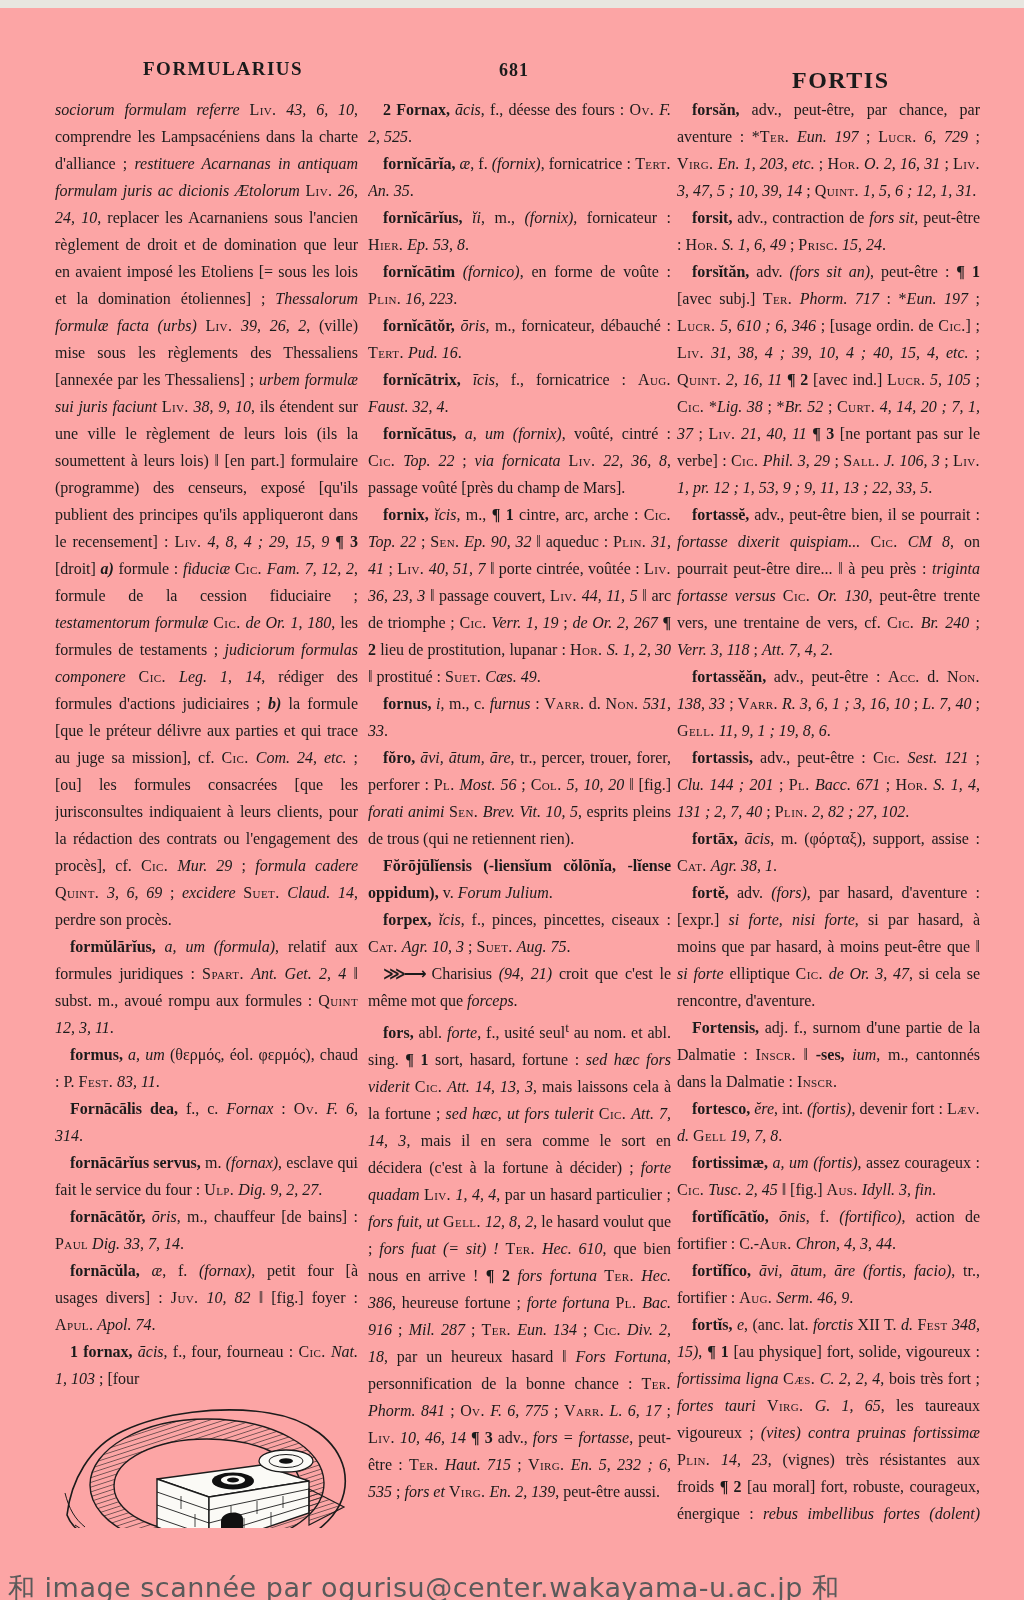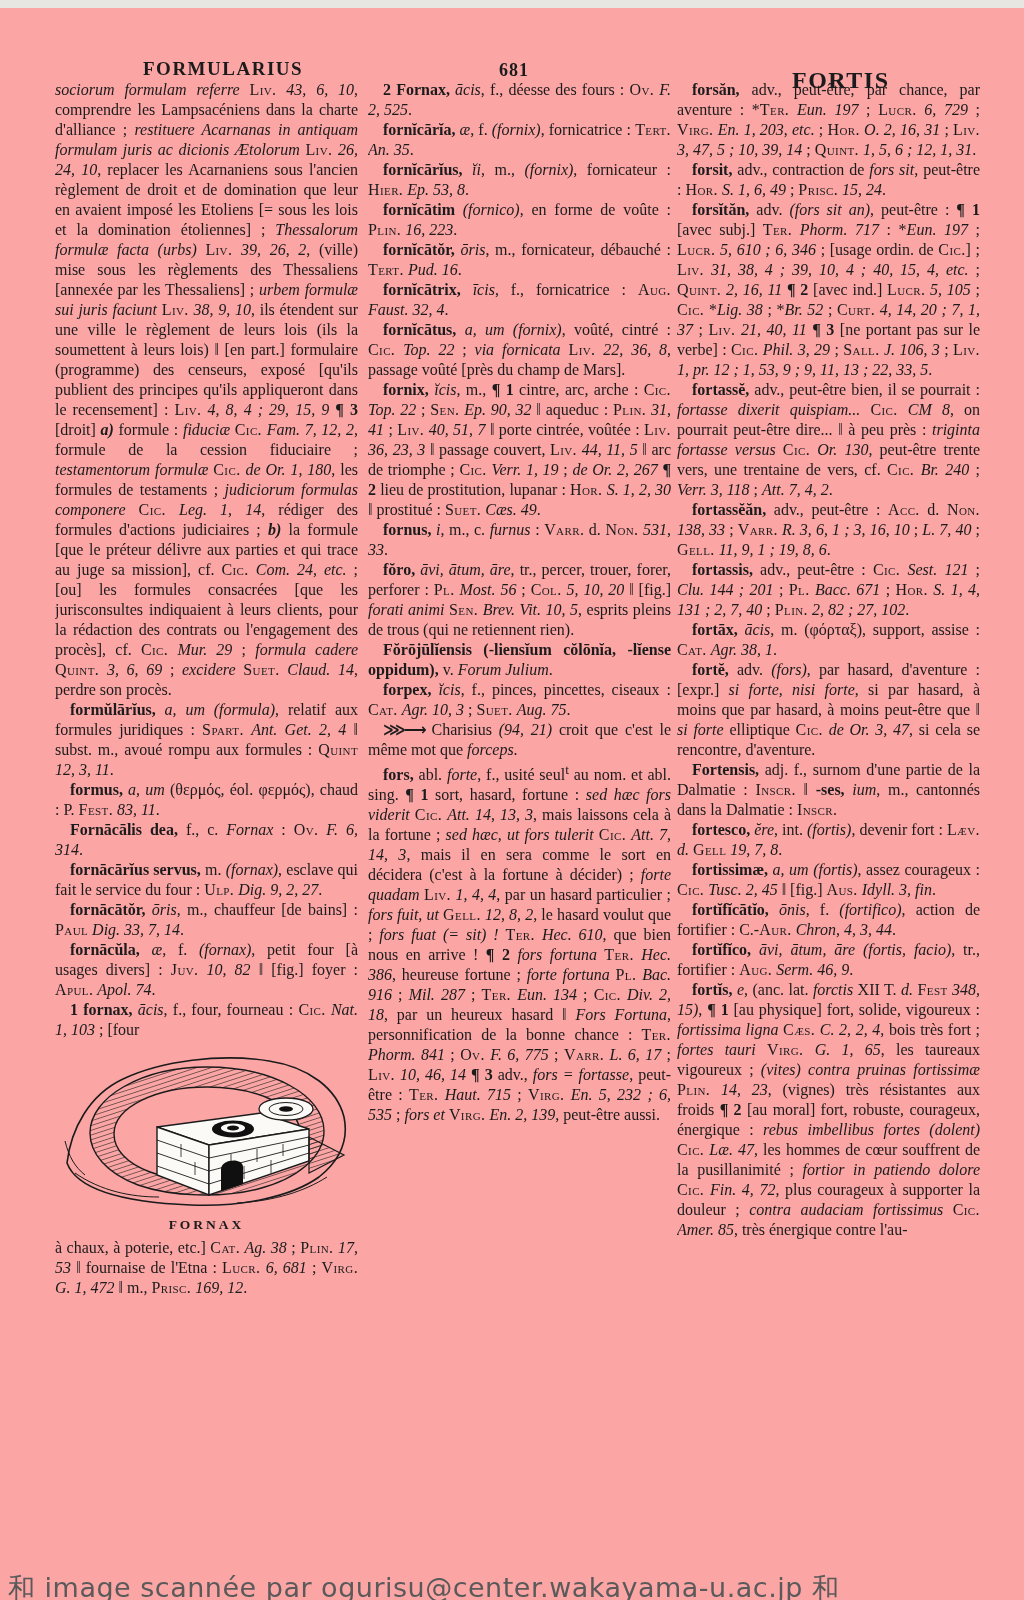--- a/index.html
+++ b/index.html
@@ -5,22 +5,22 @@
   html,body{margin:0;padding:0;background:#e8e6e0;}
   .page{
     position:relative;width:1024px;height:1600px;margin:8px auto;
     background:#fca5a5;color:#1b1b1b;overflow:hidden;
     font-family:"Liberation Serif","DejaVu Serif",serif;
   }
   .h-left{position:absolute;left:143px;top:50px;font-size:19px;font-weight:bold;letter-spacing:1.5px;}
   .h-center{position:absolute;left:499px;top:52px;font-size:18px;font-weight:bold;letter-spacing:1px;}
   .h-right{position:absolute;left:792px;top:59px;font-size:24px;font-weight:bold;letter-spacing:1.5px;}
   .col{
-    position:absolute;top:72px;width:303px;height:1432px;overflow:hidden;
-    font-size:16px;line-height:20px;text-align:justify;hyphens:auto;
+    position:absolute;top:88px;width:303px;height:1432px;overflow:hidden;
+    font-size:16px;line-height:27px;text-align:justify;hyphens:auto;
   }
   #col1{left:55px;}
   #col2{left:368px;}
   #col3{left:677px;}
   .par{margin:0;padding:0;}
   .par.entry{text-indent:15px;}
   .par.remark{text-indent:15px;}
   .par b{font-weight:bold;}
   .sc{font-variant:small-caps;letter-spacing:.4px;}
   .arrow{font-family:"DejaVu Sans",sans-serif;letter-spacing:-2px;font-weight:bold;}

